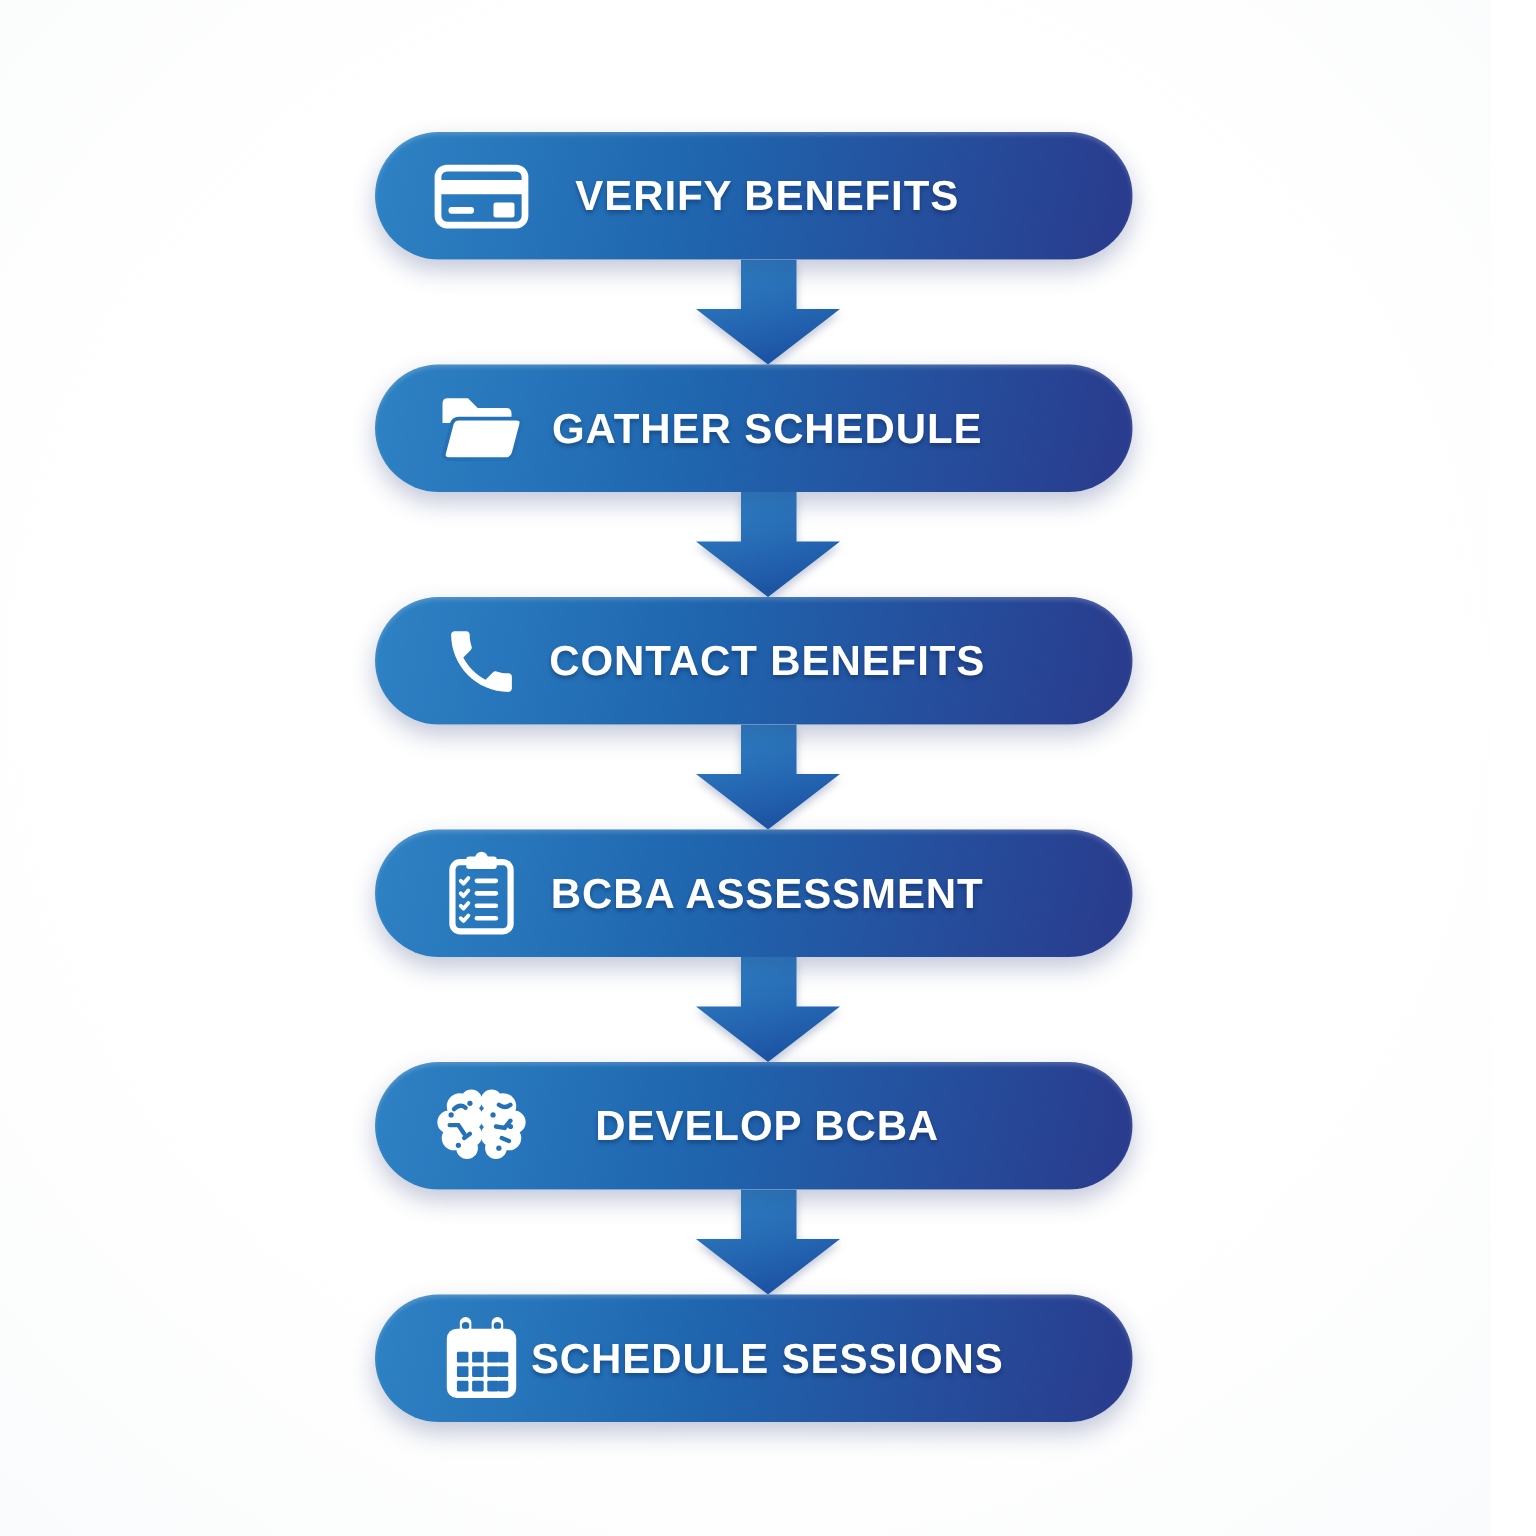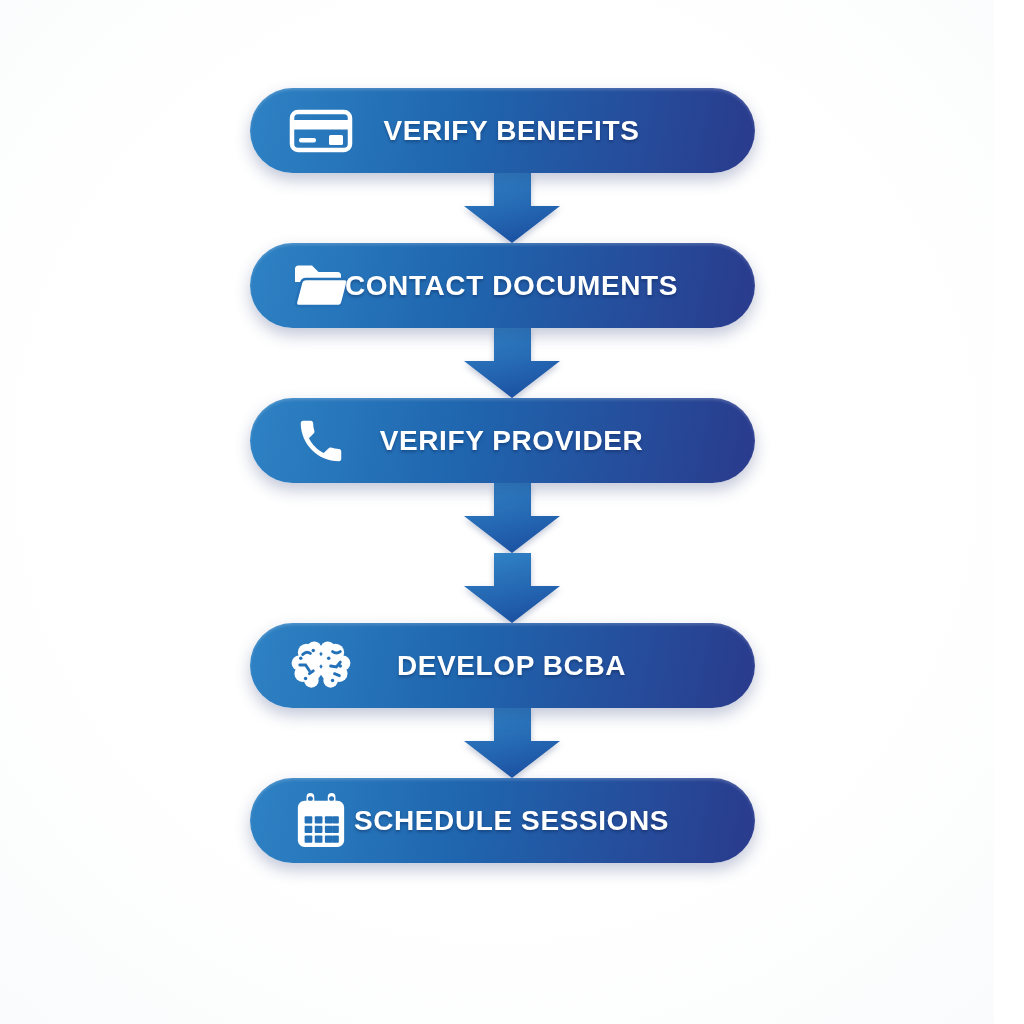--- a/index.html
+++ b/index.html
@@ -84,44 +84,62 @@
       </svg>
     </div>
 
     <div class="pill">
       <span class="icon">
         <svg width="62" height="52" viewBox="0 0 62 52">
           <path d="M5 44 V9 q0-3.5 3.5-3.5 H22 l6.5 6.5 h19 q3.5 0 3.5 3.5 V22 H5 z" fill="#fff"></path>
           <path d="M16 19 h38 q4.5 0 3.4 4.2 l-5 19 q-1 3.8-5 3.8 H9.5 q-4.5 0-3.4-4.2 l5-19 q1-3.8 4.9-3.8 z" fill="#fff" stroke="#2273b8" stroke-width="2.5" style="stroke:var(--icon-detail,#2273b8)"></path>
         </svg>
       </span>
-      <span class="label">CONTACT DOCUMENTS</span>
+      <span class="label">GATHER SCHEDULE</span>
     </div>
 
     <div class="arrow">
       <svg width="98" height="70" viewBox="0 0 98 70">
         <path d="M31 0 H68 V33 H97 L49 70 L1 33 H31 Z" fill="url(#arrowGrad)"></path>
       </svg>
     </div>
 
     <div class="pill">
       <span class="icon">
         <svg width="54" height="54" viewBox="0 0 24 24">
           <path fill="#fff" d="M6.62 10.79c1.44 2.83 3.76 5.14 6.59 6.59l2.2-2.2c.27-.27.67-.36 1.02-.24 1.12.37 2.33.57 3.57.57.55 0 1 .45 1 1V20c0 .55-.45 1-1 1-9.39 0-17-7.61-17-17 0-.55.45-1 1-1h3.5c.55 0 1 .45 1 1 0 1.25.2 2.45.57 3.57.11.35.03.74-.24 1.02l-2.21 2.2z"></path>
         </svg>
       </span>
-      <span class="label">VERIFY PROVIDER</span>
-    </div>
-
-    <div class="arrow">
-      <svg width="98" height="70" viewBox="0 0 98 70">
-        <path d="M31 0 H68 V33 H97 L49 70 L1 33 H31 Z" fill="url(#arrowGrad)"></path>
-      </svg>
-    </div>
-
+      <span class="label">CONTACT BENEFITS</span>
+    </div>
+
+    <div class="arrow">
+      <svg width="98" height="70" viewBox="0 0 98 70">
+        <path d="M31 0 H68 V33 H97 L49 70 L1 33 H31 Z" fill="url(#arrowGrad)"></path>
+      </svg>
+    </div>
+
+    <div class="pill">
+      <span class="icon">
+        <svg width="48" height="60" viewBox="0 0 52 62">
+          <rect x="5" y="8" width="42" height="50" rx="5.5" fill="none" stroke="#fff" stroke-width="4.5"></rect>
+          <circle cx="26" cy="5" r="4.5" fill="#fff"></circle>
+          <rect x="15" y="4" width="22" height="9" rx="2" fill="#fff"></rect>
+          <path d="M11 21.5 l2 2 3.5-4" fill="none" stroke="#fff" stroke-width="2.8" stroke-linecap="round" stroke-linejoin="round"></path>
+          <rect x="21" y="19.8" width="17" height="3.4" rx="1.7" fill="#fff"></rect>
+          <path d="M11 30.5 l2 2 3.5-4" fill="none" stroke="#fff" stroke-width="2.8" stroke-linecap="round" stroke-linejoin="round"></path>
+          <rect x="21" y="28.8" width="17" height="3.4" rx="1.7" fill="#fff"></rect>
+          <path d="M11 39.5 l2 2 3.5-4" fill="none" stroke="#fff" stroke-width="2.8" stroke-linecap="round" stroke-linejoin="round"></path>
+          <rect x="21" y="37.8" width="17" height="3.4" rx="1.7" fill="#fff"></rect>
+          <path d="M11 48.5 l2 2 3.5-4" fill="none" stroke="#fff" stroke-width="2.8" stroke-linecap="round" stroke-linejoin="round"></path>
+          <rect x="21" y="46.8" width="17" height="3.4" rx="1.7" fill="#fff"></rect>
+        </svg>
+      </span>
+      <span class="label">BCBA ASSESSMENT</span>
+    </div>
 
     <div class="arrow">
       <svg width="98" height="70" viewBox="0 0 98 70">
         <path d="M31 0 H68 V33 H97 L49 70 L1 33 H31 Z" fill="url(#arrowGrad)"></path>
       </svg>
     </div>
 
     <div class="pill">
       <span class="icon">
         <svg width="62" height="54" viewBox="0 0 64 56">

